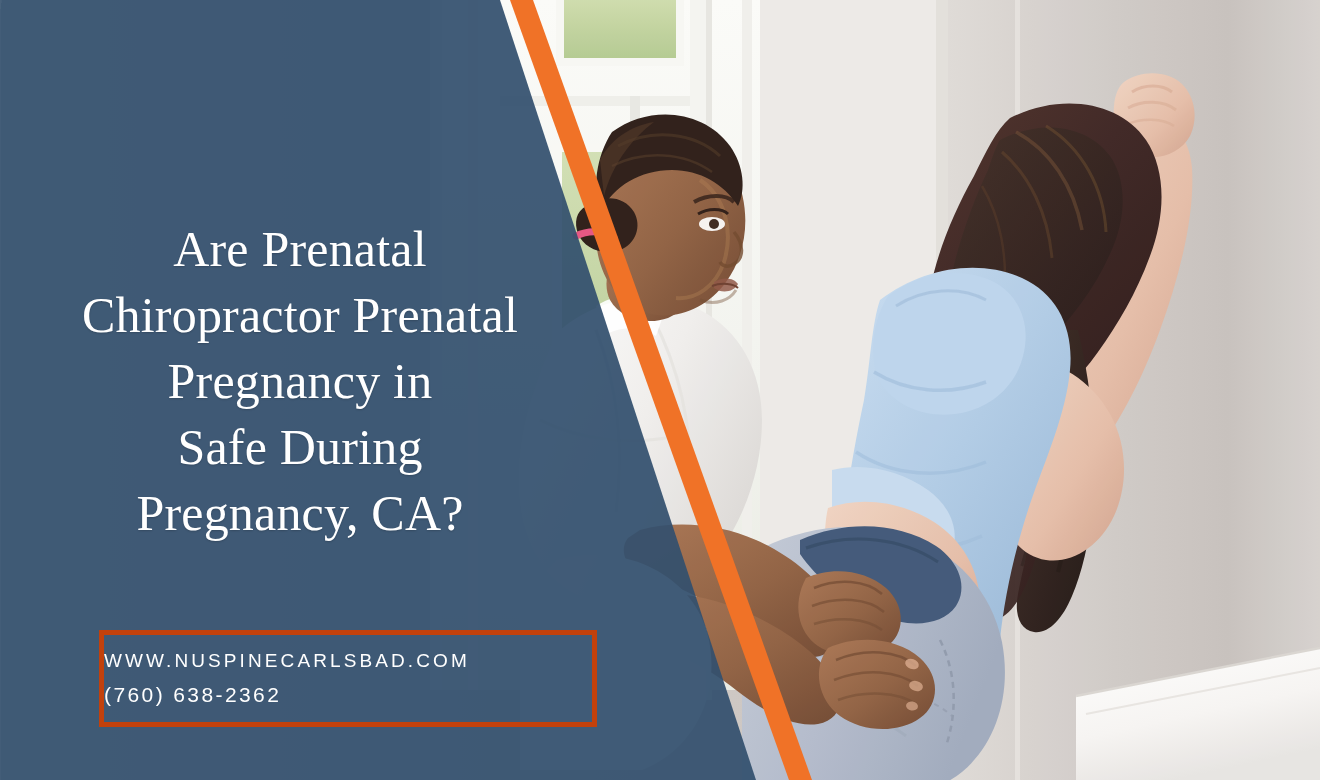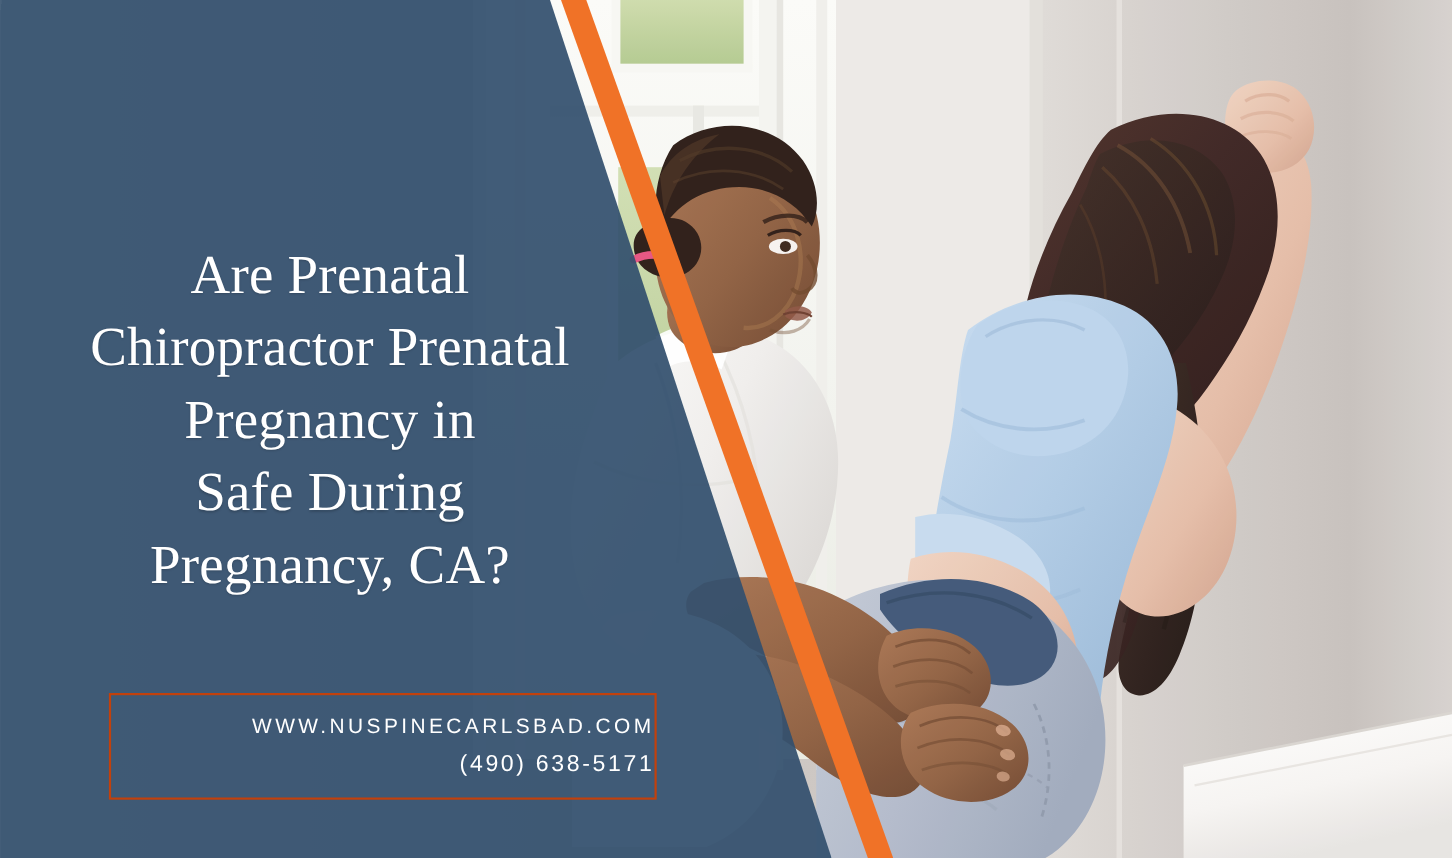--- a/index.html
+++ b/index.html
@@ -88,24 +88,24 @@
   .headline-line { display: block; white-space: nowrap; }
 
   
   .contact-box {
     position: absolute;
     left: 99px;
     top: 630px;
     width: 498px;
     height: 97px;
     box-sizing: border-box;
-    border: 2px solid #c2410c;
+    border: 5px solid #c2410c;
     display: flex;
     flex-direction: column;
-    align-items: flex-end;
+    align-items: flex-start;
     justify-content: center;
     z-index: 6;
   }
   .contact-url {
     color: #ffffff;
     font-family: "Liberation Sans", sans-serif;
     font-size: 19px;
     letter-spacing: 3.1px;
     font-weight: 400;
     margin-bottom: 11px;
@@ -466,16 +466,16 @@
   <h1 class="headline">
     <span class="headline-line">Are Prenatal</span>
     <span class="headline-line">Chiropractor Prenatal</span>
     <span class="headline-line">Pregnancy in</span>
     <span class="headline-line">Safe During</span>
     <span class="headline-line">Pregnancy, CA?</span>
   </h1>
 
   <div class="contact-box">
     <div class="contact-url">WWW.NUSPINECARLSBAD.COM</div>
-    <div class="contact-phone">(490) 638-5171</div>
+    <div class="contact-phone">(760) 638-2362</div>
   </div>
 
 </div>
 
 </body></html>

